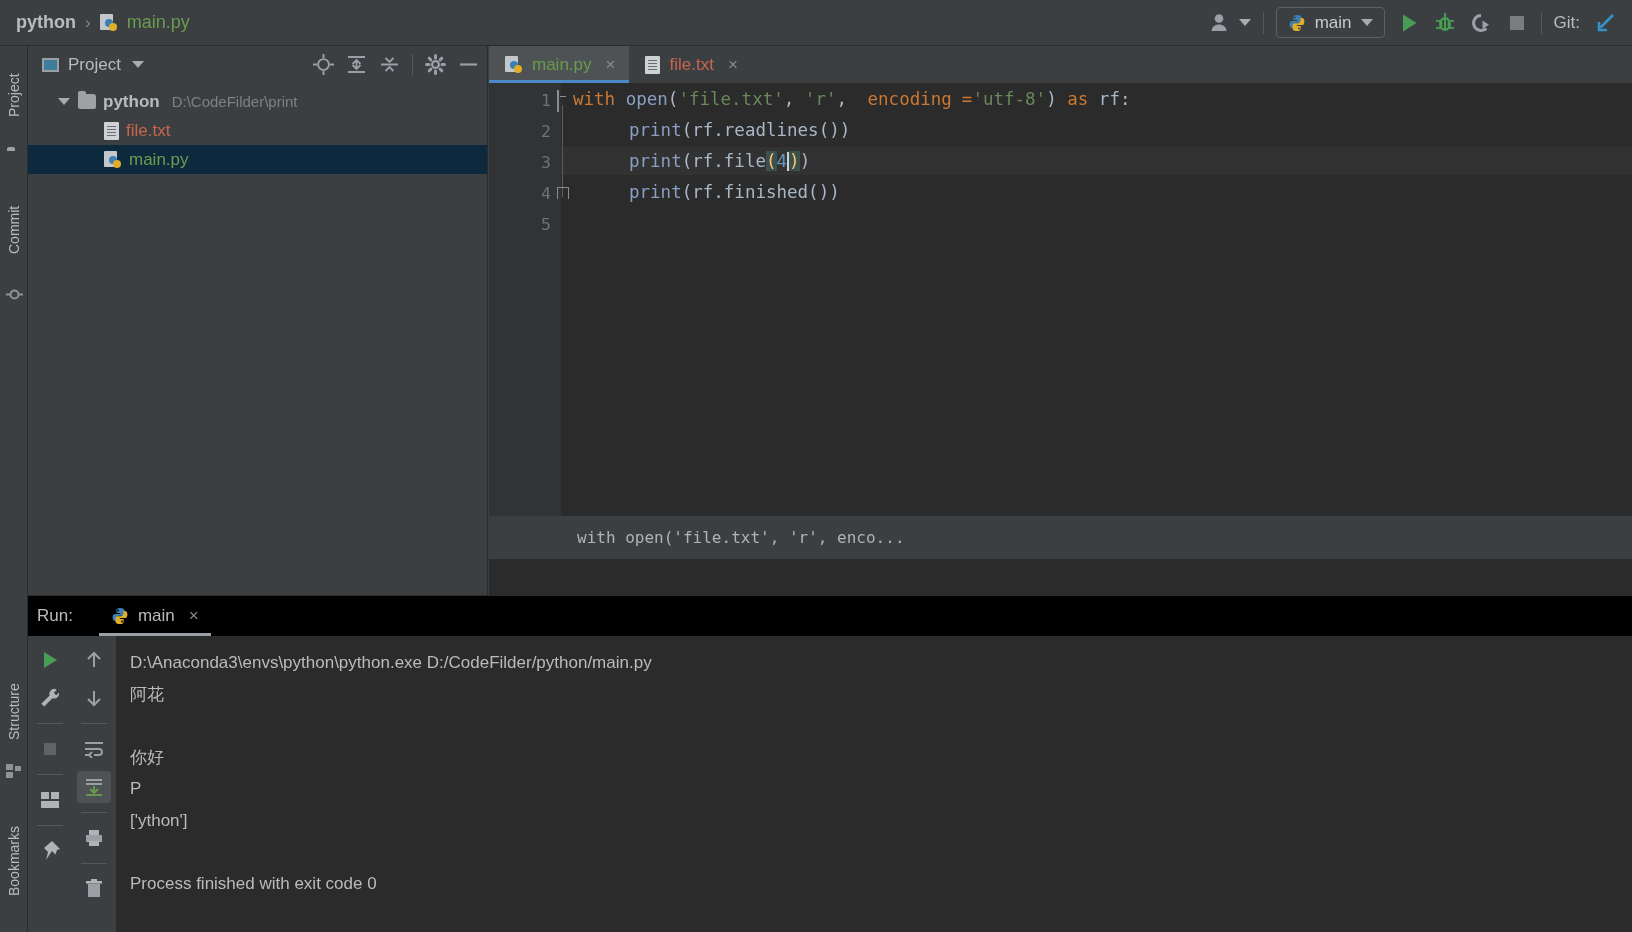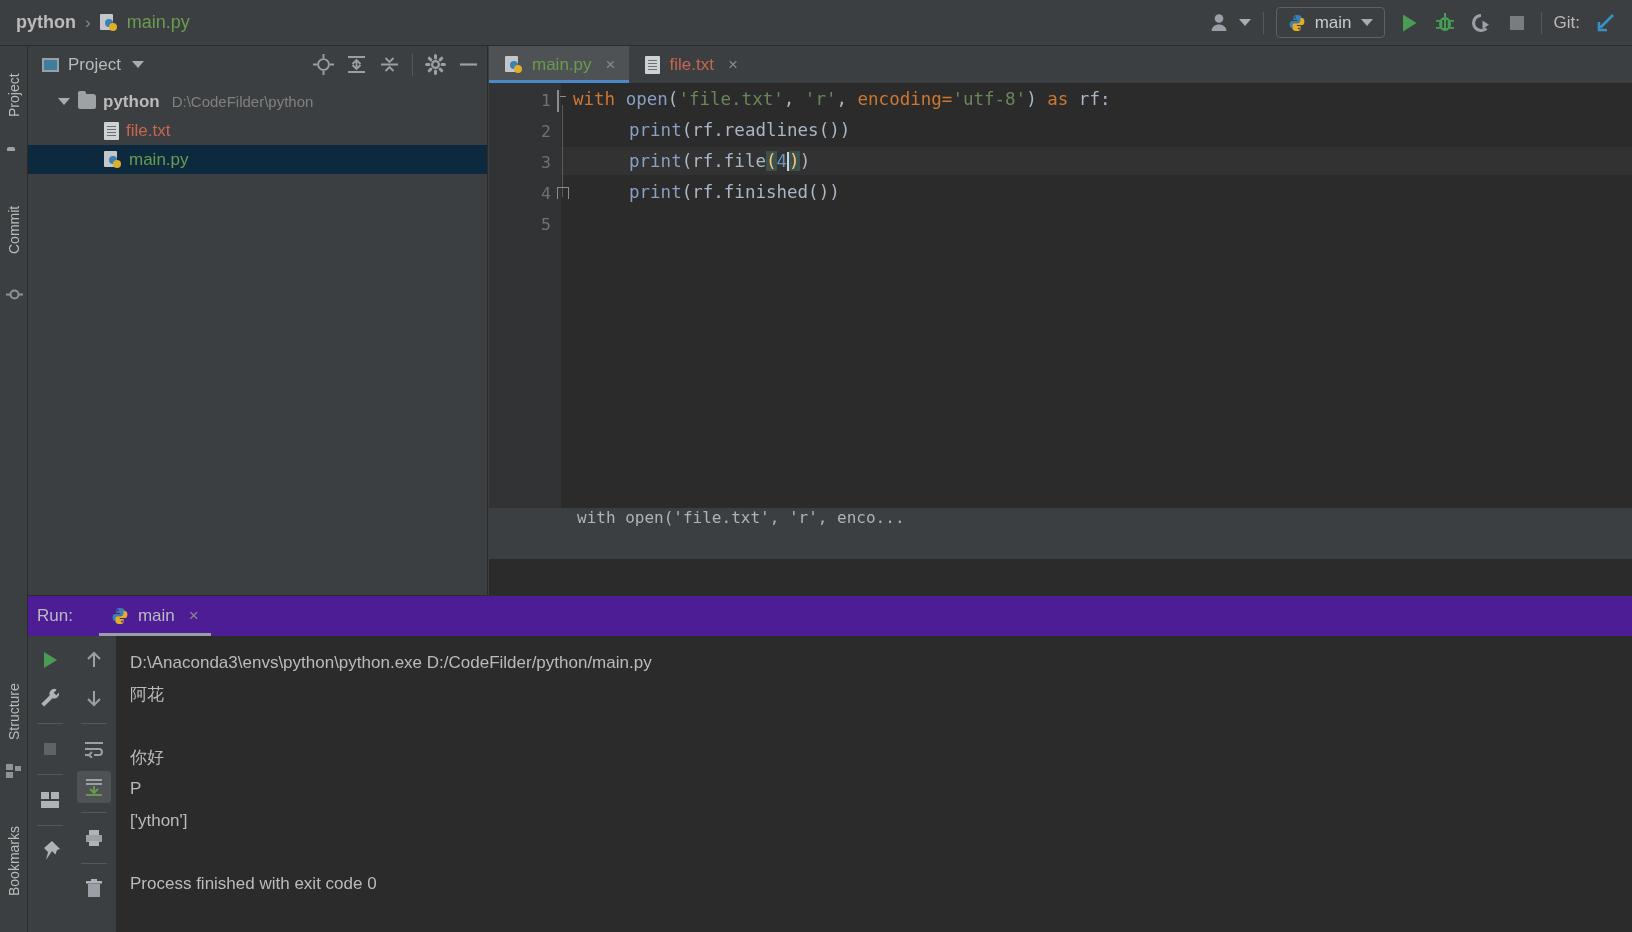--- a/index.html
+++ b/index.html
@@ -122,32 +122,32 @@
   .foldend { position: absolute; left: 68px; width: 12px; height: 12px; border-left: 1px solid #8a8d8f; border-top: 1px solid #8a8d8f; border-right: 1px solid #8a8d8f; }
 
   .cl { position: absolute; left: 84px; white-space: pre; }
   .caret-line { position: absolute; left: 72px; right: 0; height: 28px; background: #323232; }
   .k-kw { color: #cc7832; }
   .k-fn { color: #8a9fc4; }
   .k-str { color: #6a8759; }
   .k-id { color: #a9b7c6; }
   .k-num { color: #6897bb; }
   .k-par { color: #a9b7c6; }
-  .k-kwarg { color: #cc7832; }
+  .k-kwarg { color: #cc7832; margin-left: 10px; }
   .brk { background: #3b514d; color: #ffc66d; }
   .caret { display: inline-block; width: 2px; height: 19px; background: #cfd2d4; vertical-align: -4px; }
 
   .bread-bar {
-    position: absolute; left: 0; bottom: 0; width: 1143px; height: 51px;
-    background: #3c3f41; display: flex; align-items: flex-start; padding-left: 88px;
+    position: absolute; left: 0; bottom: 0; width: 1143px; height: 43px;
+    background: #3c3f41; display: flex; align-items: center; padding-left: 88px;
   }
   .bread-txt { color: #b0b3b5; font-size: 16px; }
 
   
-  .runpanel { position: absolute; left: 28px; top: 595px; width: 1604px; height: 337px; background: #4c1d95; border-top: 1px solid #2b2b2b; }
+  .runpanel { position: absolute; left: 28px; top: 595px; width: 1604px; height: 337px; background: #000000; border-top: 1px solid #2b2b2b; }
   .run-head { height: 40px; display: flex; align-items: center; padding-left: 9px; }
   .run-label { color: #bbbbbb; font-size: 17px; margin-right: 26px; }
   .run-tab { display: flex; align-items: center; gap: 9px; height: 40px; padding: 0 12px; position: relative; }
   .run-tab.active::after { content: ""; position: absolute; left: 0; right: 0; bottom: 0; height: 3px; background: #9aa0a6; }
   .run-tab-name { color: #bbbbbb; font-size: 17px; }
 
   .run-side { position: absolute; left: 0; top: 40px; width: 44px; height: 297px; background: #3c3f41; display: flex; flex-direction: column; align-items: center; padding-top: 8px; gap: 6px; }
   .rs-btn { width: 34px; height: 32px; display: flex; align-items: center; justify-content: center; }
   .rs-btn.on { background: #4e5254; border-radius: 3px; }
   .rs-div { width: 26px; height: 1px; background: #55585a; margin: 3px 0; }
@@ -303,21 +303,21 @@
             </svg>
         </span>
       </div>
     </div>
 
     <div class="tree">
       <div class="row indent0">
         <span class="arrow down"></span>
         <span class="ico-folder"></span>
         <span class="t-name bold">python</span>
-        <span class="t-path">D:\CodeFilder\python</span>
+        <span class="t-path">D:\CodeFilder\print</span>
       </div>
       <div class="row indent1">
         <span class="ico-txt"></span>
         <span class="t-name red">file.txt</span>
       </div>
       <div class="row indent1 sel">
         <span class="ico-py">
             <span class="pg"></span>
             <span class="pb"></span>
             <span class="py"></span>

